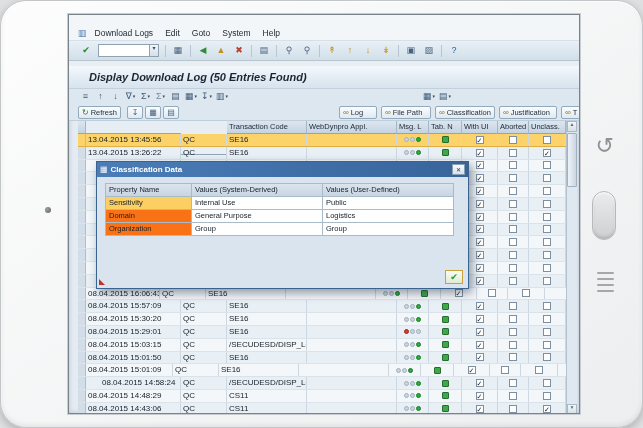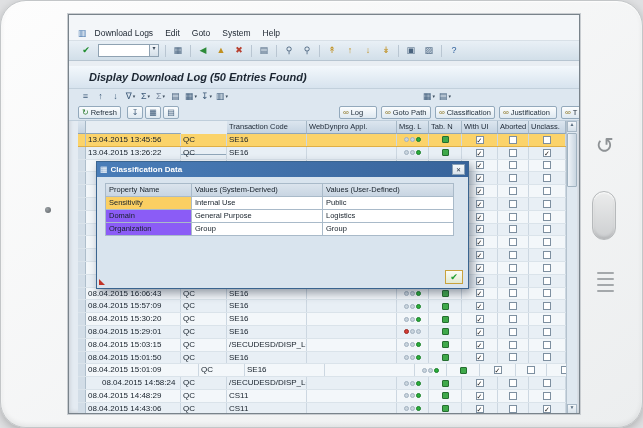--- a/index.html
+++ b/index.html
@@ -95,21 +95,21 @@
   .dttext{color:#fff;font-size:8px;font-weight:bold;flex:1;white-space:nowrap;overflow:hidden;}
   .dclose{width:13px;height:11px;background:linear-gradient(#f6f9fb,#d9e3ec);border:1px solid #88a0b5;
     display:flex;align-items:center;justify-content:center;cursor:pointer;}
   .dclose .gicon{font-size:6px;line-height:6px;}
   .dbody{position:relative;height:111px;}
   .dtable{display:inline-block;margin:6px 0 0 8px;border-left:1px solid #a9bac9;border-top:1px solid #a9bac9;background:#fff;}
   .dhrow,.drow{display:flex;}
   .dcell{height:13px;line-height:12.5px;font-size:7.5px;padding:0 3px;border-right:1px solid #a9bac9;border-bottom:1px solid #a9bac9;
     white-space:nowrap;overflow:hidden;flex:none;color:#16202a;}
   .dhead{background:linear-gradient(#dbe4ed,#c8d5e2);}
-  .prop{background:#8b5cf6;cursor:pointer;}
+  .prop{background:#f97316;cursor:pointer;}
   .prop.hl{background:var(--hl-cell,#fbcf62);}
   .val{background:#fff;}
   .dconfirm{position:absolute;right:5px;bottom:4px;width:18px;height:14px;border:1px solid #c9a23d;
     background:linear-gradient(#fafcf6,#e2ead2);display:flex;align-items:center;justify-content:center;padding:0;cursor:pointer;}
   .dconfirm .gicon{font-size:9px;line-height:9px;}
   .dmark{position:absolute;left:2px;bottom:3px;width:0;height:0;border-top:6px solid transparent;border-left:6px solid #c23428;}
 
   .gicon{display:inline-block;font-style:normal;line-height:1;}
 </style>
 </head>
@@ -232,21 +232,21 @@
       <button class="sapbtn" style="left:9px;">
         <span class="gicon bic" style="color: rgb(46, 125, 50);">↻</span>
         <span>Refresh</span>
       </button>
       <button class="sapbtn" style="left:270px;width:38px;">
         <span class="gicon bic" style="color: rgb(138, 116, 32);">∞</span>
         <span>Log</span>
       </button>
       <button class="sapbtn" style="left:312px;width:50px;">
         <span class="gicon bic" style="color: rgb(138, 116, 32);">∞</span>
-        <span>Goto Path</span>
+        <span>File Path</span>
       </button>
       <button class="sapbtn" style="left:366px;width:60px;">
         <span class="gicon bic" style="color: rgb(138, 116, 32);">∞</span>
         <span>Classification</span>
       </button>
       <button class="sapbtn" style="left:430px;width:58px;">
         <span class="gicon bic" style="color: rgb(138, 116, 32);">∞</span>
         <span>Justification</span>
       </button>
       <button class="sapbtn" style="left:492px;width:26px;">
@@ -585,21 +585,21 @@
             </div>
             <div class="cell c" style="width: 31px;">
               <span class="cb"></span>
             </div>
             <div class="cell c" style="width: 37px;">
               <span class="cb"></span>
             </div>
           </div>
           <div class="grow">
             <div class="cell selcell" style="width: 8px;"></div>
-            <div class="cell t" style="width: 95px;">08.04.2015 16:06:43</div>
+            <div class="cell t" style="width: 74px;">08.04.2015 16:06:43</div>
             <div class="cell t" style="width: 46px;">QC</div>
             <div class="cell t" style="width: 80px;">SE16</div>
             <div class="cell t" style="width: 90px;"></div>
             <div class="cell c" style="width: 32px;">
               <span class="led">
                 <i></i>
                 <i></i>
                 <i class="on-g"></i>
               </span>
             </div>
@@ -741,21 +741,21 @@
             </div>
             <div class="cell c" style="width: 31px;">
               <span class="cb"></span>
             </div>
             <div class="cell c" style="width: 37px;">
               <span class="cb"></span>
             </div>
           </div>
           <div class="grow">
             <div class="cell selcell" style="width: 8px;"></div>
-            <div class="cell t" style="width: 113px;">08.04.2015 15:01:09</div>
+            <div class="cell t" style="width: 87px;">08.04.2015 15:01:09</div>
             <div class="cell t" style="width: 46px;">QC</div>
             <div class="cell t" style="width: 80px;">SE16</div>
             <div class="cell t" style="width: 90px;"></div>
             <div class="cell c" style="width: 32px;">
               <span class="led">
                 <i></i>
                 <i></i>
                 <i class="on-g"></i>
               </span>
             </div>

